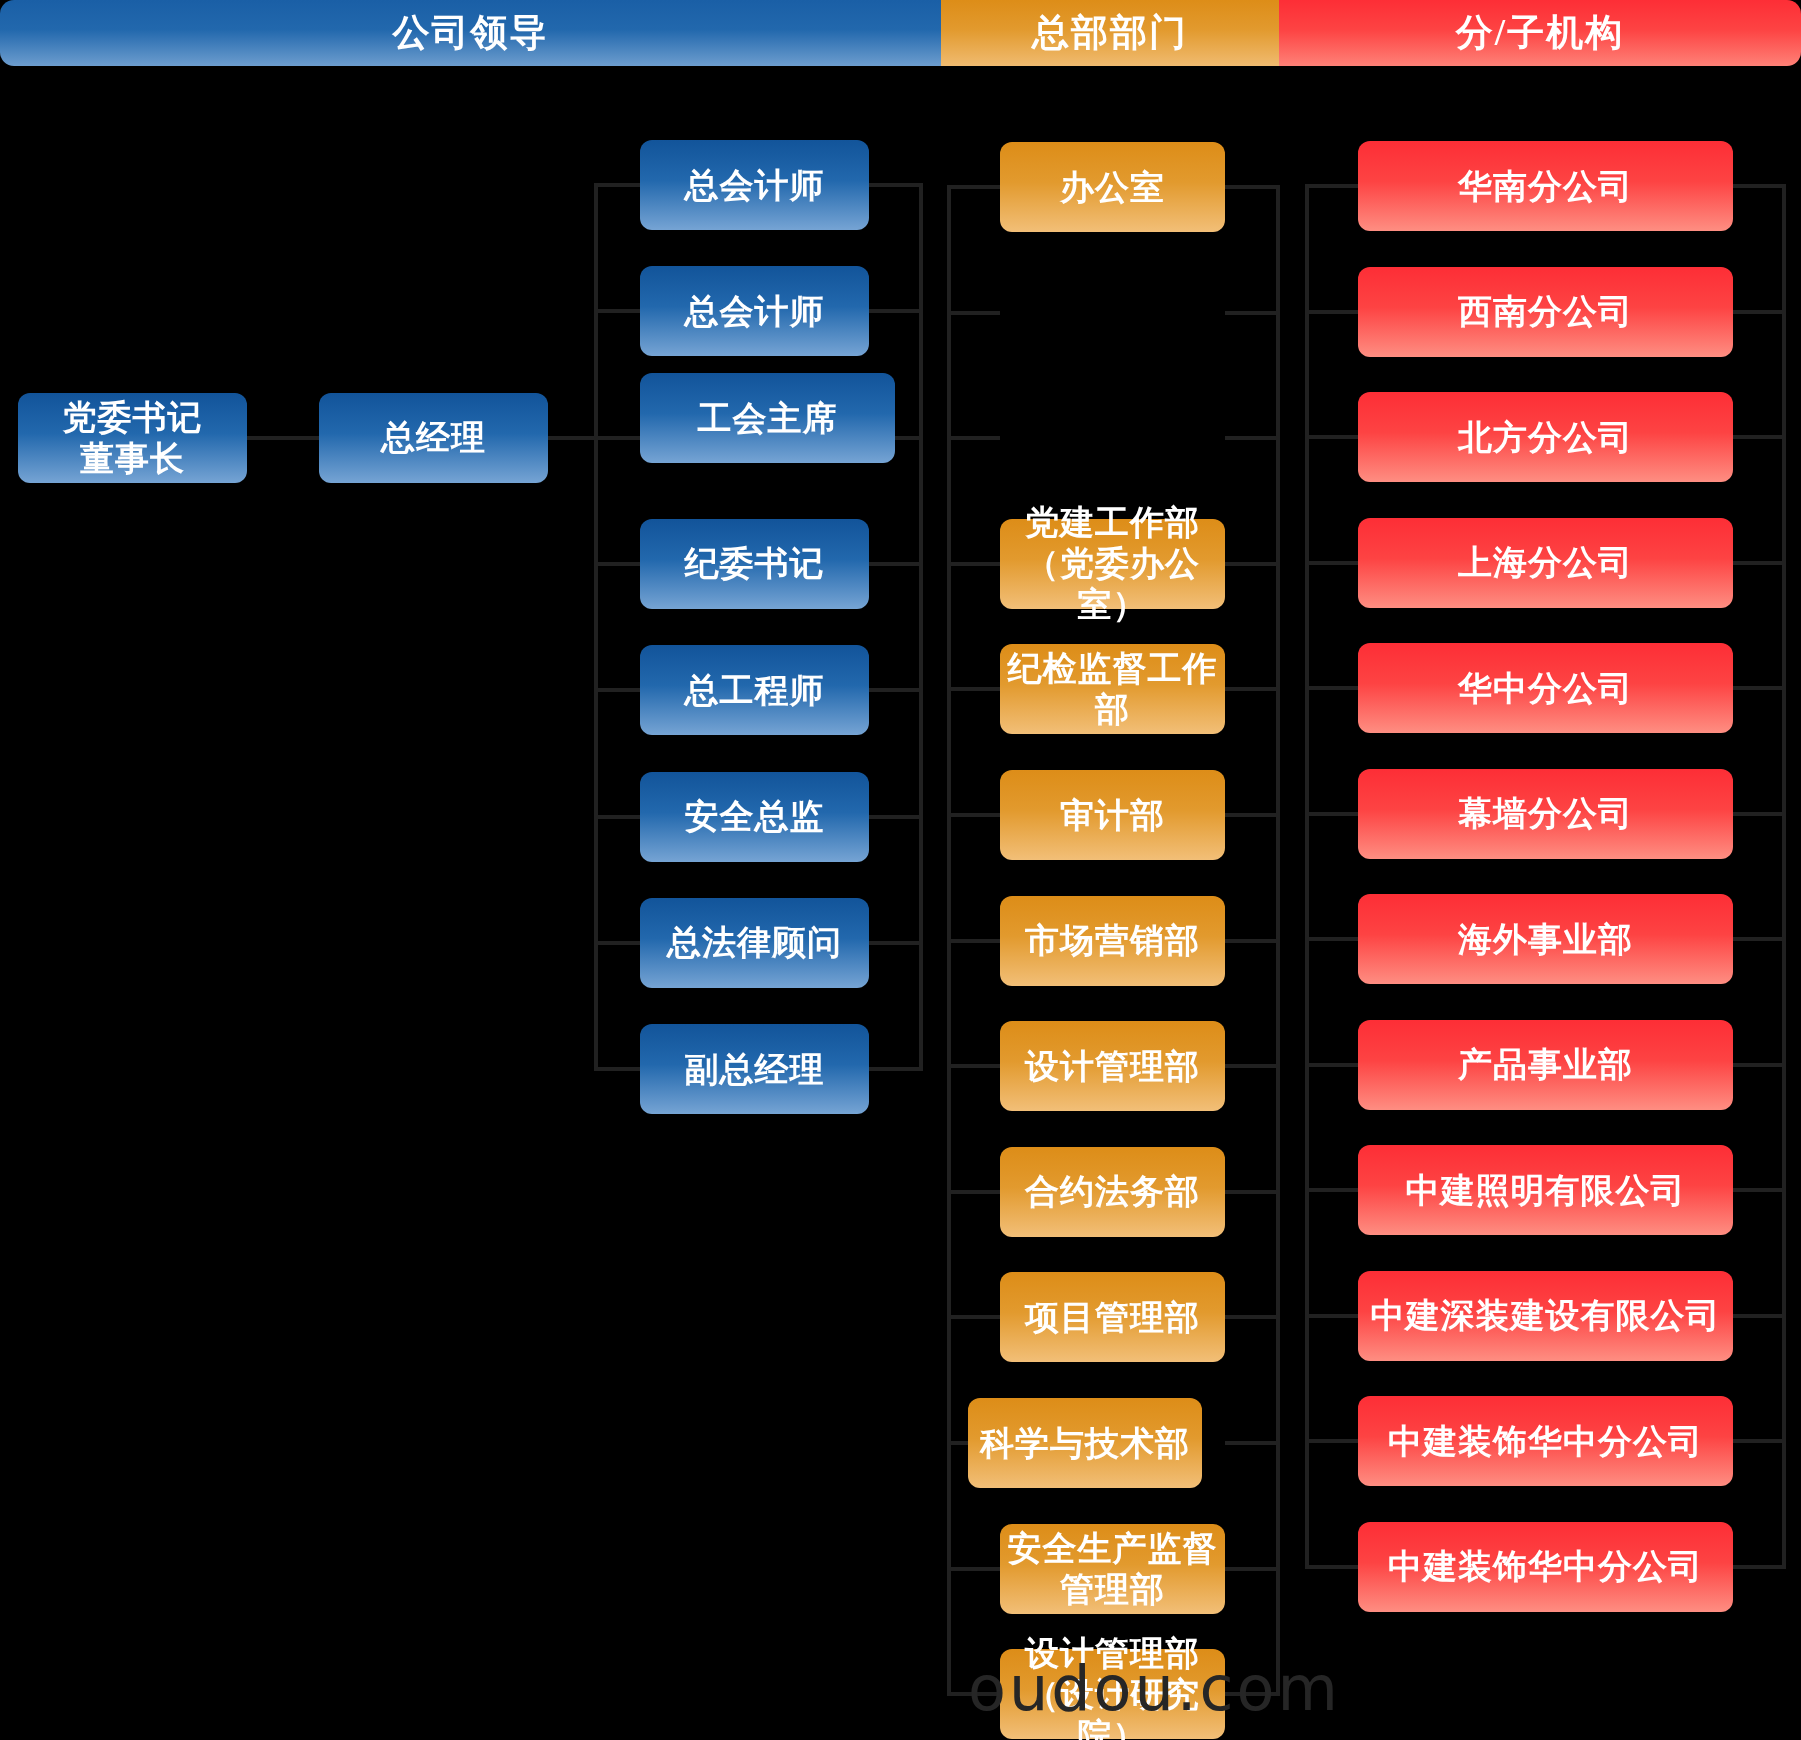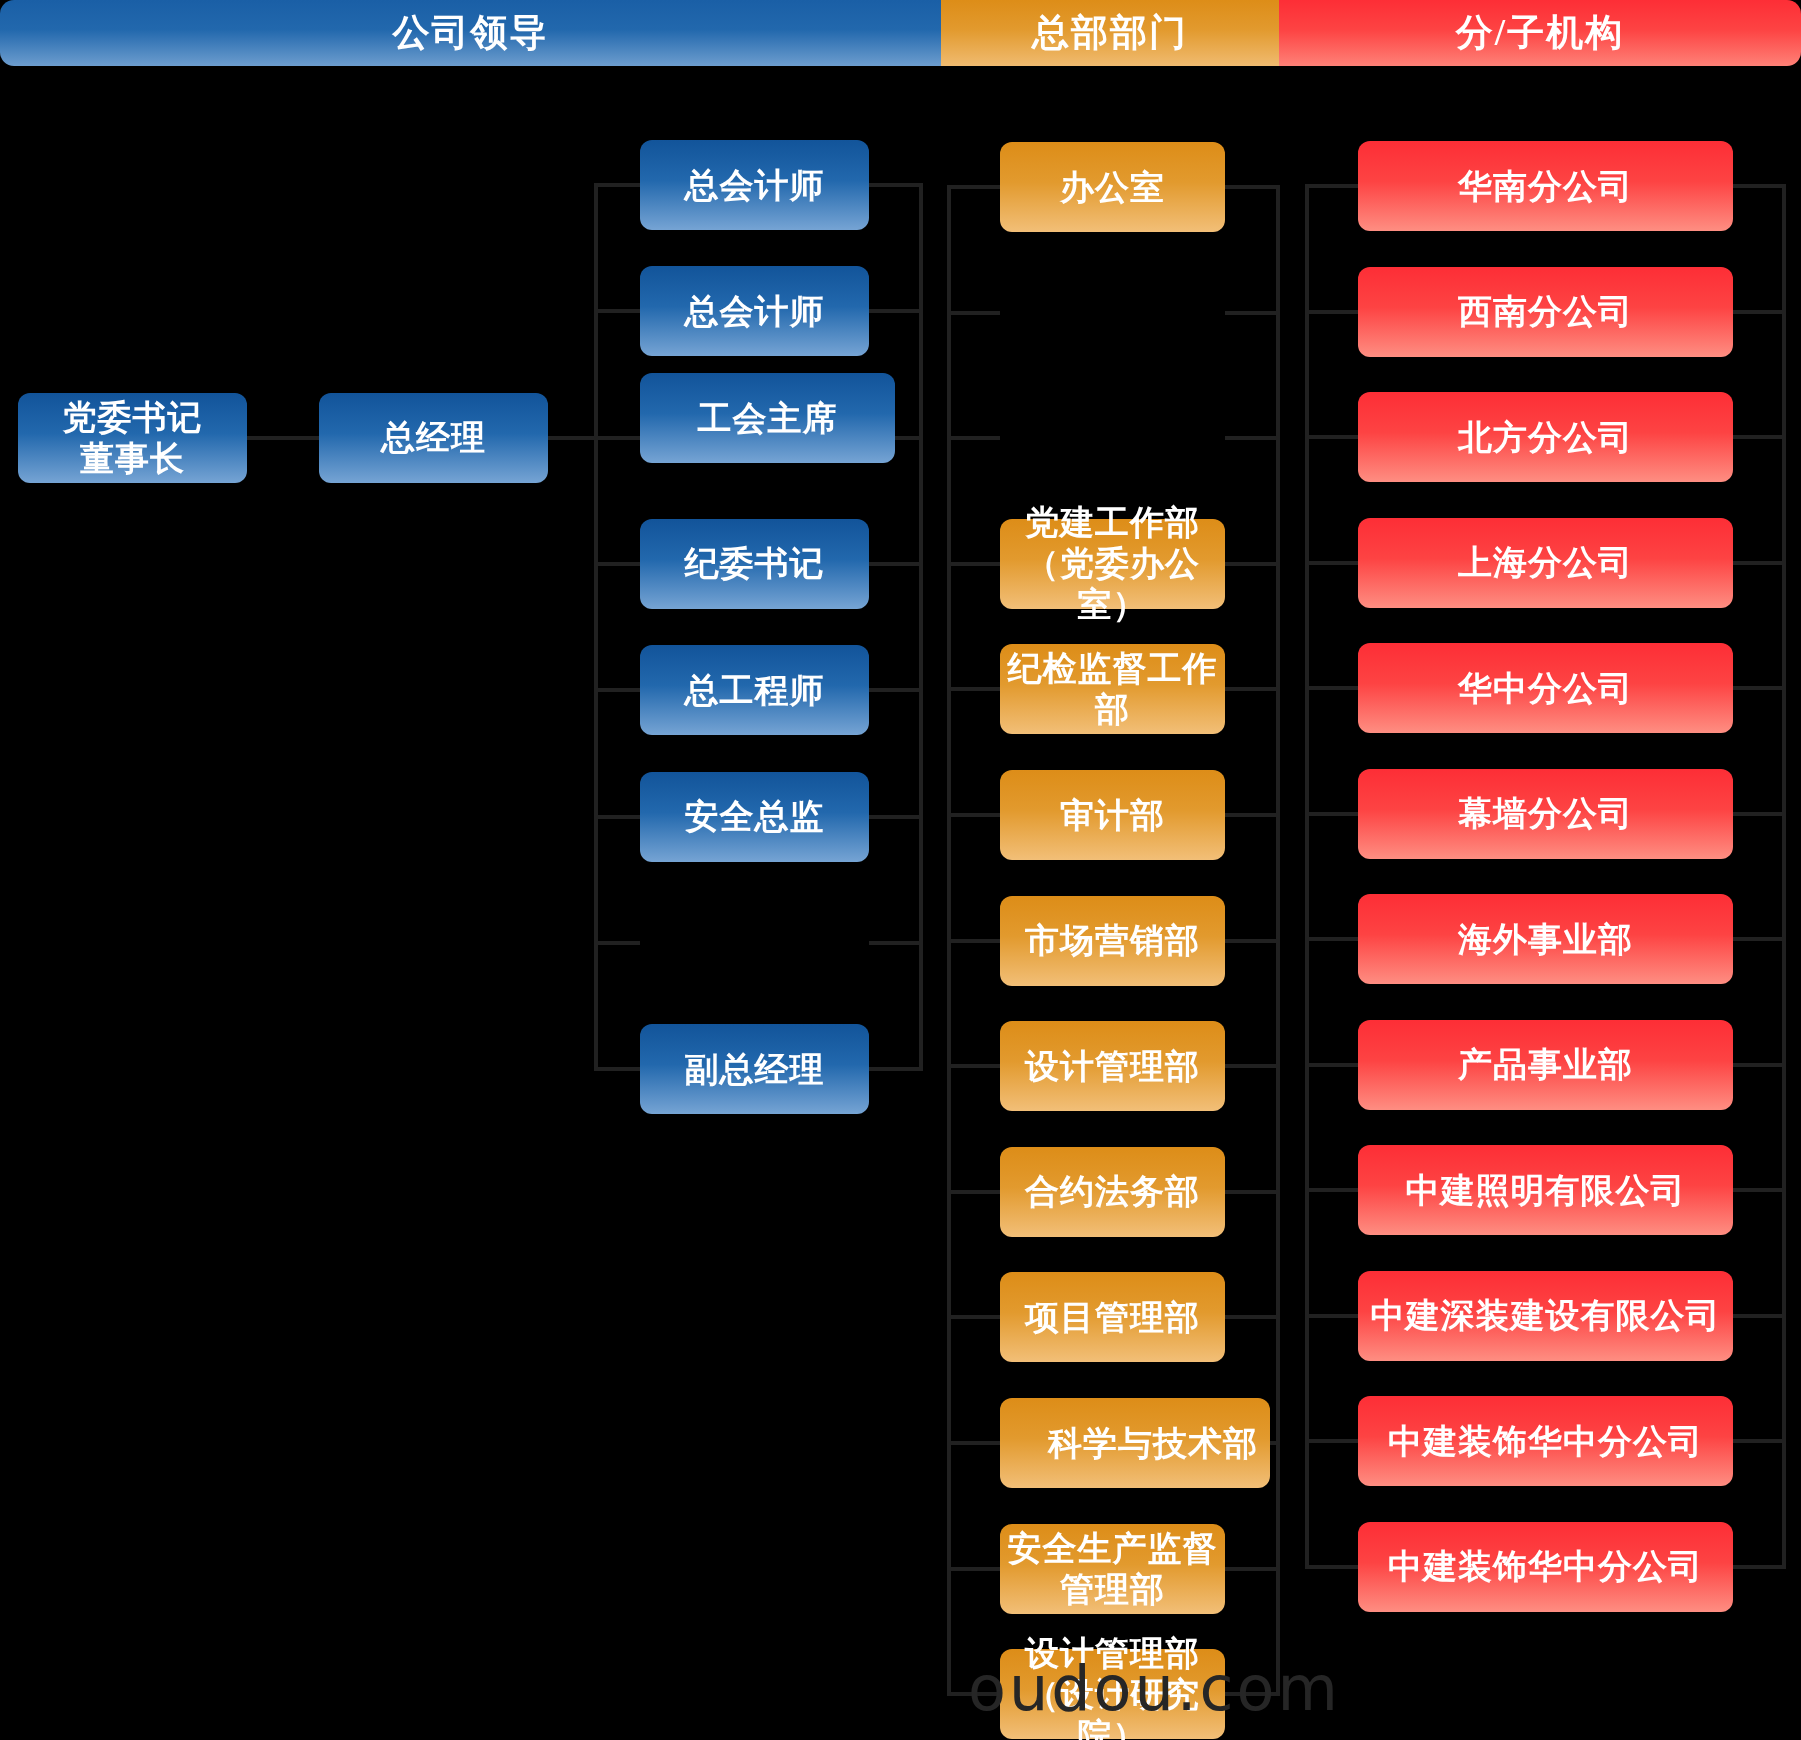--- a/index.html
+++ b/index.html
@@ -119,31 +119,32 @@
     <div class="ln" style="left: 548px; top: 435.6px; width: 48px; height: 4px;"></div>
     <div class="box b-blue" style="left: 18px; top: 392.6px; width: 229px;">党委书记
 董事长</div>
     <div class="box b-blue" style="left: 319px; top: 392.6px; width: 229px;">总经理</div>
     <div class="box b-blue" style="left: 640px; top: 140px; width: 229px;">总会计师</div>
     <div class="box b-blue" style="left: 640px; top: 266.3px; width: 229px;">总会计师</div>
     <div class="box b-blue" style="left: 640px; top: 373px; width: 255px;">工会主席</div>
     <div class="box b-blue" style="left: 640px; top: 518.9px; width: 229px;">纪委书记</div>
     <div class="box b-blue" style="left: 640px; top: 645.2px; width: 229px;">总工程师</div>
     <div class="box b-blue" style="left: 640px; top: 771.5px; width: 229px;">安全总监</div>
+    <div class="box b-blue" style="left: 640px; top: 897.8px; width: 229px;">总法律顾问</div>
     <div class="box b-blue" style="left: 640px; top: 1024.1px; width: 229px;">副总经理</div>
     <div class="box b-orange" style="left: 1000px; top: 142px; width: 225px;">办公室</div>
     <div class="box b-orange" style="left: 1000px; top: 518.8px; width: 225px;">党建工作部
 （党委办公室）</div>
     <div class="box b-orange" style="left: 1000px; top: 644.4px; width: 225px;">纪检监督工作部</div>
     <div class="box b-orange" style="left: 1000px; top: 770px; width: 225px;">审计部</div>
     <div class="box b-orange" style="left: 1000px; top: 895.6px; width: 225px;">市场营销部</div>
     <div class="box b-orange" style="left: 1000px; top: 1021.2px; width: 225px;">设计管理部</div>
     <div class="box b-orange" style="left: 1000px; top: 1146.8px; width: 225px;">合约法务部</div>
     <div class="box b-orange" style="left: 1000px; top: 1272.4px; width: 225px;">项目管理部</div>
-    <div class="box b-orange" style="left: 1000px; top: 1398px; width: 234px; padding-left: 36px;">科学与技术部</div>
+    <div class="box b-orange" style="left: 968px; top: 1398px; width: 234px;">科学与技术部</div>
     <div class="box b-orange" style="left: 1000px; top: 1523.6px; width: 225px;">安全生产监督
 管理部</div>
     <div class="box b-orange" style="left: 1000px; top: 1649.2px; width: 225px;">设计管理部
 （设计研究院）</div>
     <div class="box b-red" style="left: 1358px; top: 141px; width: 375px;">华南分公司</div>
     <div class="box b-red" style="left: 1358px; top: 266.5px; width: 375px;">西南分公司</div>
     <div class="box b-red" style="left: 1358px; top: 392px; width: 375px;">北方分公司</div>
     <div class="box b-red" style="left: 1358px; top: 517.5px; width: 375px;">上海分公司</div>
     <div class="box b-red" style="left: 1358px; top: 643px; width: 375px;">华中分公司</div>
     <div class="box b-red" style="left: 1358px; top: 768.5px; width: 375px;">幕墙分公司</div>

